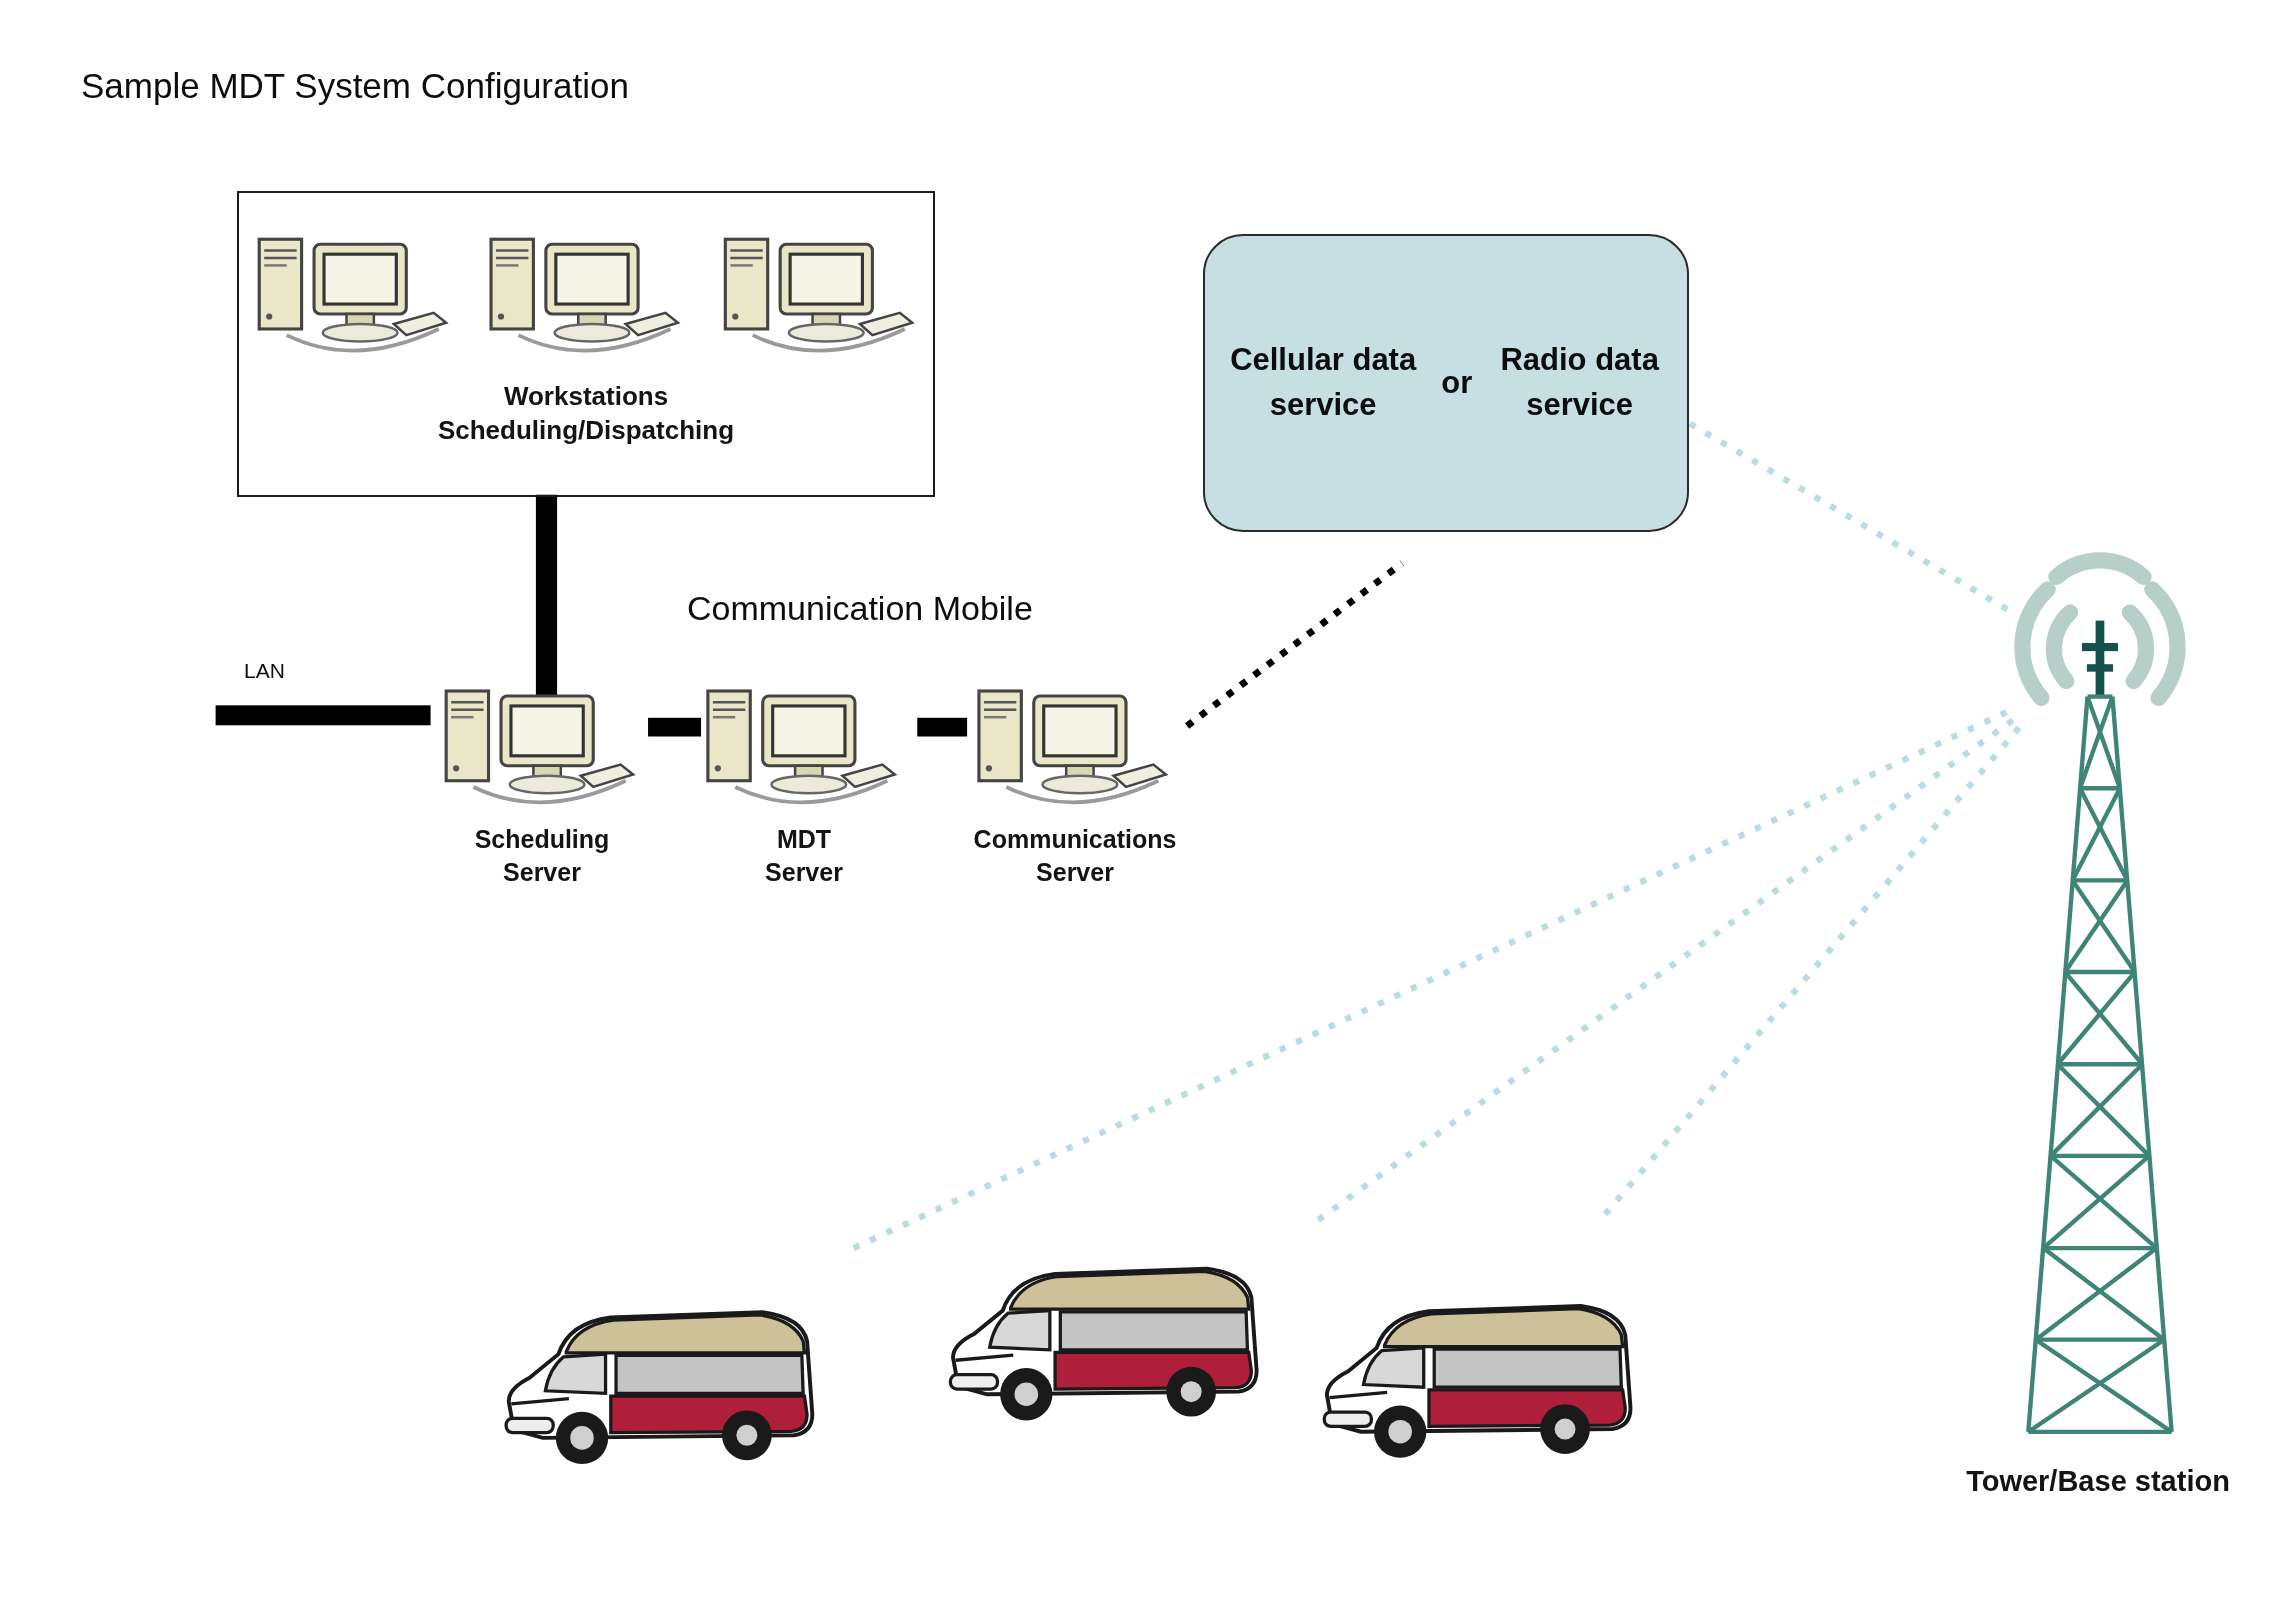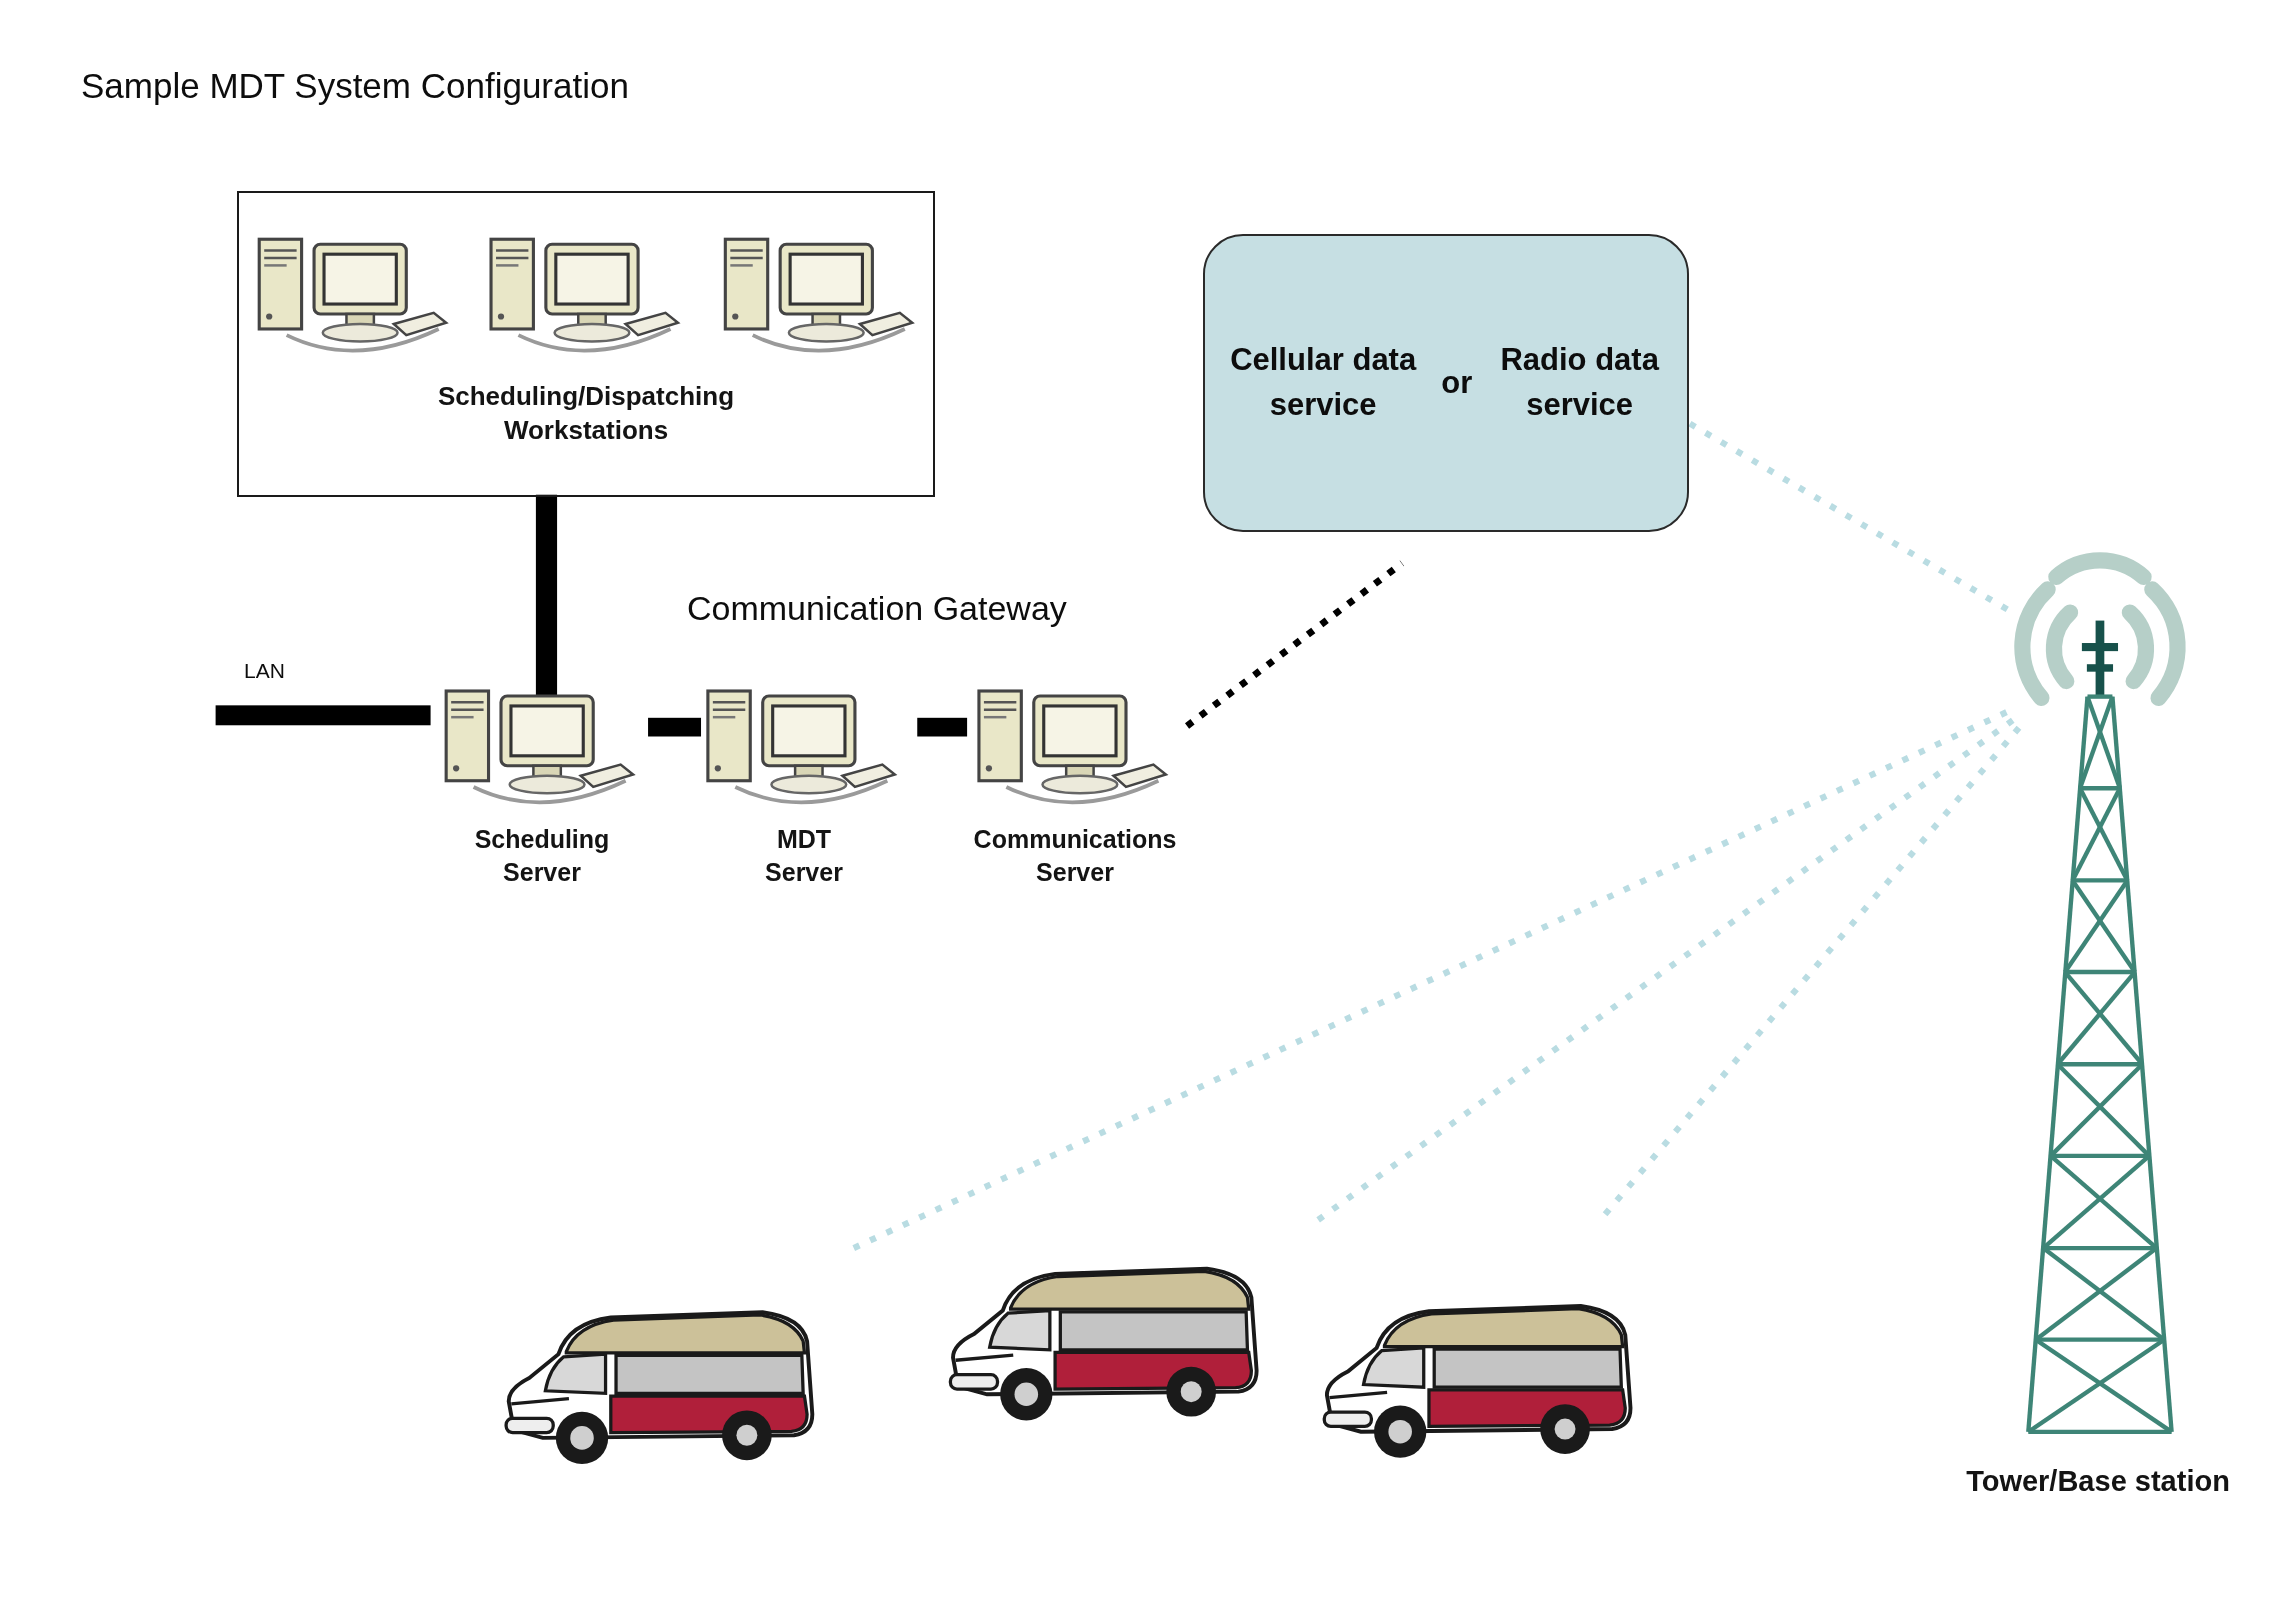--- a/index.html
+++ b/index.html
@@ -161,28 +161,28 @@
 
     <use href="#van" transform="translate(787,1985) scale(2.1)"></use>
     <use href="#van" transform="translate(1500,1915) scale(2.1)"></use>
     <use href="#van" transform="translate(2100,1975) scale(2.1)"></use>
   </svg>
 
   <div class="abs title">Sample MDT System Configuration</div>
 
   <div class="abs ws-box">
     <div class="ws-label">
+      <div>Workstations</div>
       <div>Scheduling/Dispatching</div>
-      <div>Workstations</div>
     </div>
   </div>
 
   <div class="abs lan-label">LAN</div>
 
-  <div class="abs gateway-label">Communication Gateway</div>
+  <div class="abs gateway-label">Communication Mobile</div>
 
   <div class="abs server-label" style="left:405px;">
     <div>Scheduling</div>
     <div>Server</div>
   </div>
   <div class="abs server-label" style="left:667px;">
     <div>MDT</div>
     <div>Server</div>
   </div>
   <div class="abs server-label" style="left:938px;">

